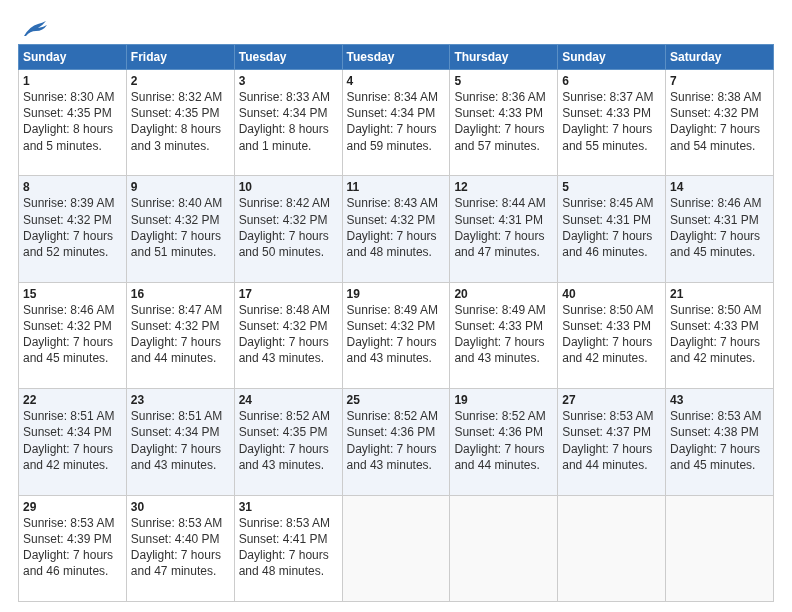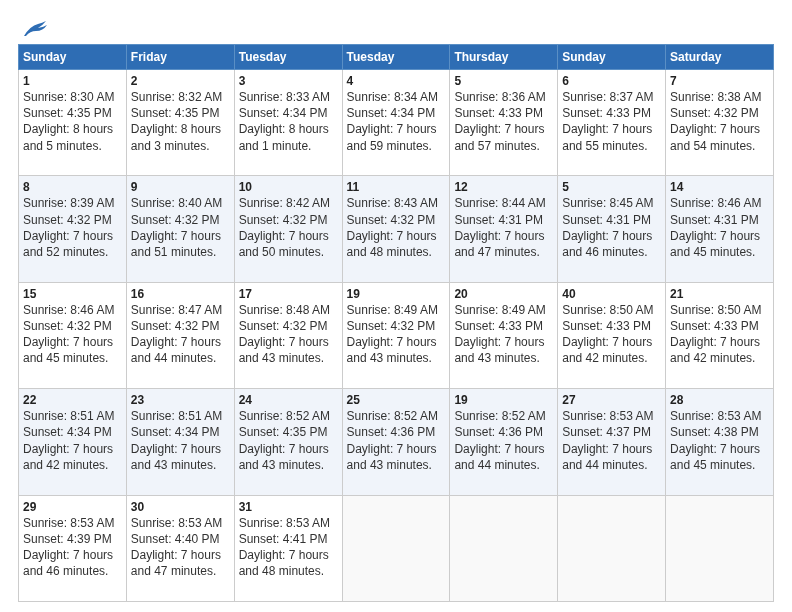--- a/index.html
+++ b/index.html
@@ -237,21 +237,21 @@
           </td>
           <td>
             <span class="day-num">19</span>
             <div class="day-info">Sunrise: 8:52 AM<br>Sunset: 4:36 PM<br>Daylight: 7 hours<br>and 44 minutes.</div>
           </td>
           <td>
             <span class="day-num">27</span>
             <div class="day-info">Sunrise: 8:53 AM<br>Sunset: 4:37 PM<br>Daylight: 7 hours<br>and 44 minutes.</div>
           </td>
           <td>
-            <span class="day-num">28</span>
+            <span class="day-num">43</span>
             <div class="day-info">Sunrise: 8:53 AM<br>Sunset: 4:38 PM<br>Daylight: 7 hours<br>and 45 minutes.</div>
           </td>
         </tr>
         <tr>
           <td>
             <span class="day-num">29</span>
             <div class="day-info">Sunrise: 8:53 AM<br>Sunset: 4:39 PM<br>Daylight: 7 hours<br>and 46 minutes.</div>
           </td>
           <td>
             <span class="day-num">30</span>

